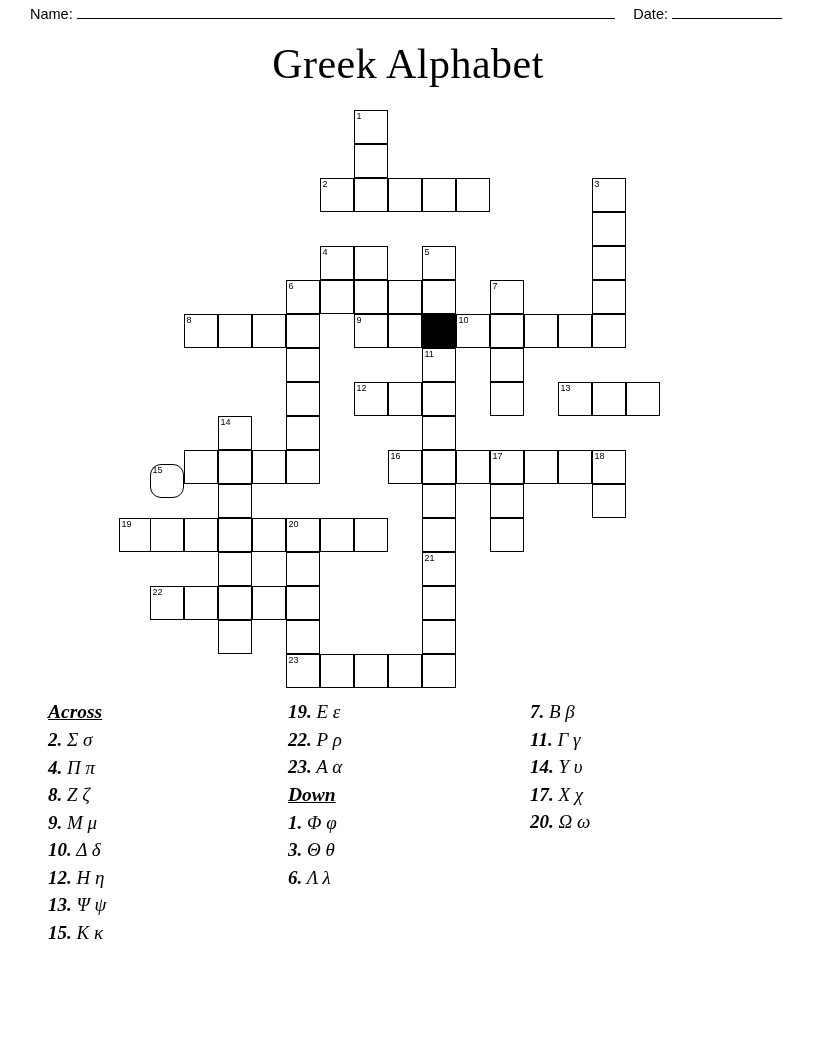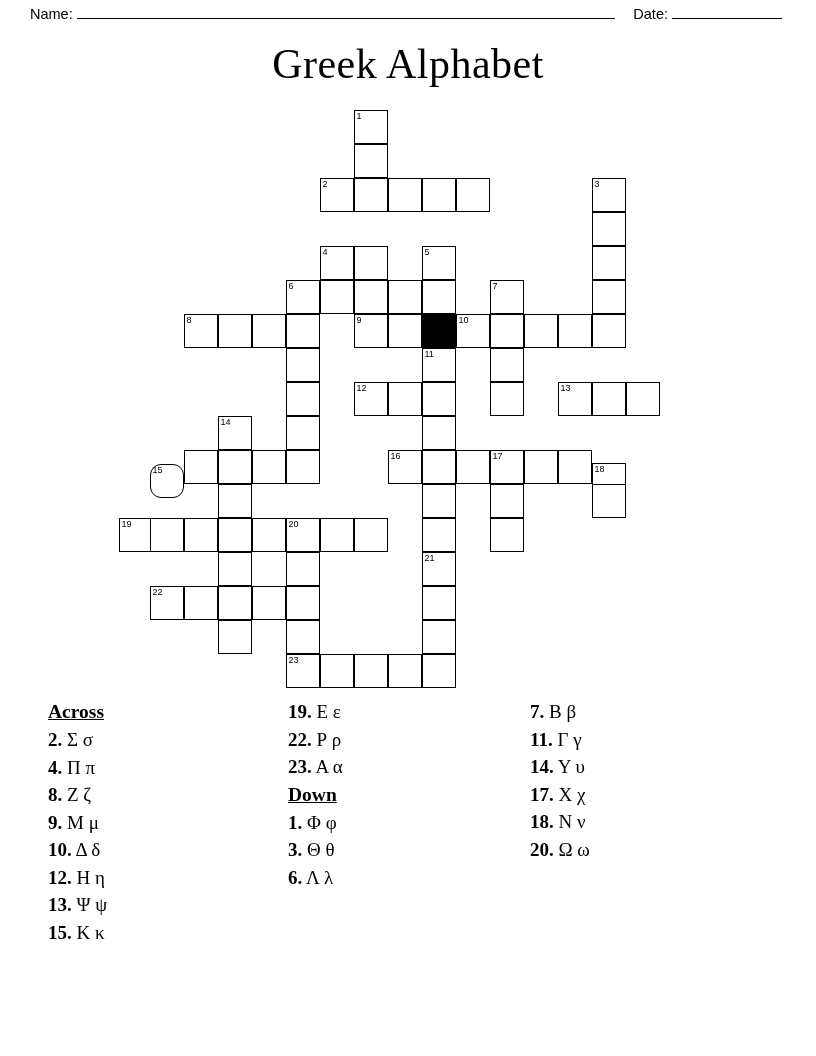--- a/index.html
+++ b/index.html
@@ -81,20 +81,21 @@
     line-height: 10px;
   }
 
   
   #clues {
     position: absolute;
     top: 698px;
     left: 0;
     width: 814px;
     height: 260px;
+    font-style: italic;
   }
   .clue-col {
     position: absolute;
     top: 0;
     font-size: 19px;
     line-height: 27.5px;
   }
   .col1 { left: 48px; width: 220px; }
   .col2 { left: 288px; width: 230px; }
   .col3 { left: 530px; width: 230px; }
@@ -213,21 +214,21 @@
     <div class="cell" style="left: 388px; top: 345px;">
       <span class="num">16</span>
     </div>
     <div class="cell" style="left: 422px; top: 345px;"></div>
     <div class="cell" style="left: 456px; top: 345px;"></div>
     <div class="cell" style="left: 490px; top: 345px;">
       <span class="num">17</span>
     </div>
     <div class="cell" style="left: 524px; top: 345px;"></div>
     <div class="cell" style="left: 558px; top: 345px;"></div>
-    <div class="cell" style="left: 592px; top: 358px;">
+    <div class="cell" style="left: 592px; top: 345px;">
       <span class="num">18</span>
     </div>
     <div class="cell" style="left: 218px; top: 379px;"></div>
     <div class="cell" style="left: 422px; top: 379px;"></div>
     <div class="cell" style="left: 490px; top: 379px;"></div>
     <div class="cell" style="left: 592px; top: 379px;"></div>
     <div class="cell" style="left: 119px; top: 413px;">
       <span class="num">19</span>
     </div>
     <div class="cell" style="left: 150px; top: 413px;"></div>
@@ -285,16 +286,15 @@
       <div class="clue-head">Down</div>
       <div class="clue"><b>1.</b><span class="ans"> Φ φ</span></div>
       <div class="clue"><b>3.</b><span class="ans"> Θ θ</span></div>
       <div class="clue"><b>6.</b><span class="ans"> Λ λ</span></div>
     </div>
   <div class="clue-col col3" id="clue-col-3">
       <div class="clue"><b>7.</b><span class="ans"> Β β</span></div>
       <div class="clue"><b>11.</b><span class="ans"> Γ γ</span></div>
       <div class="clue"><b>14.</b><span class="ans"> Υ υ</span></div>
       <div class="clue"><b>17.</b><span class="ans"> Χ χ</span></div>
-      <div class="clue"><b>18.</b><span class="ans"> Ν ν</span></div>
       <div class="clue"><b>20.</b><span class="ans"> Ω ω</span></div>
     </div>
 </div>
 
 </body></html>

